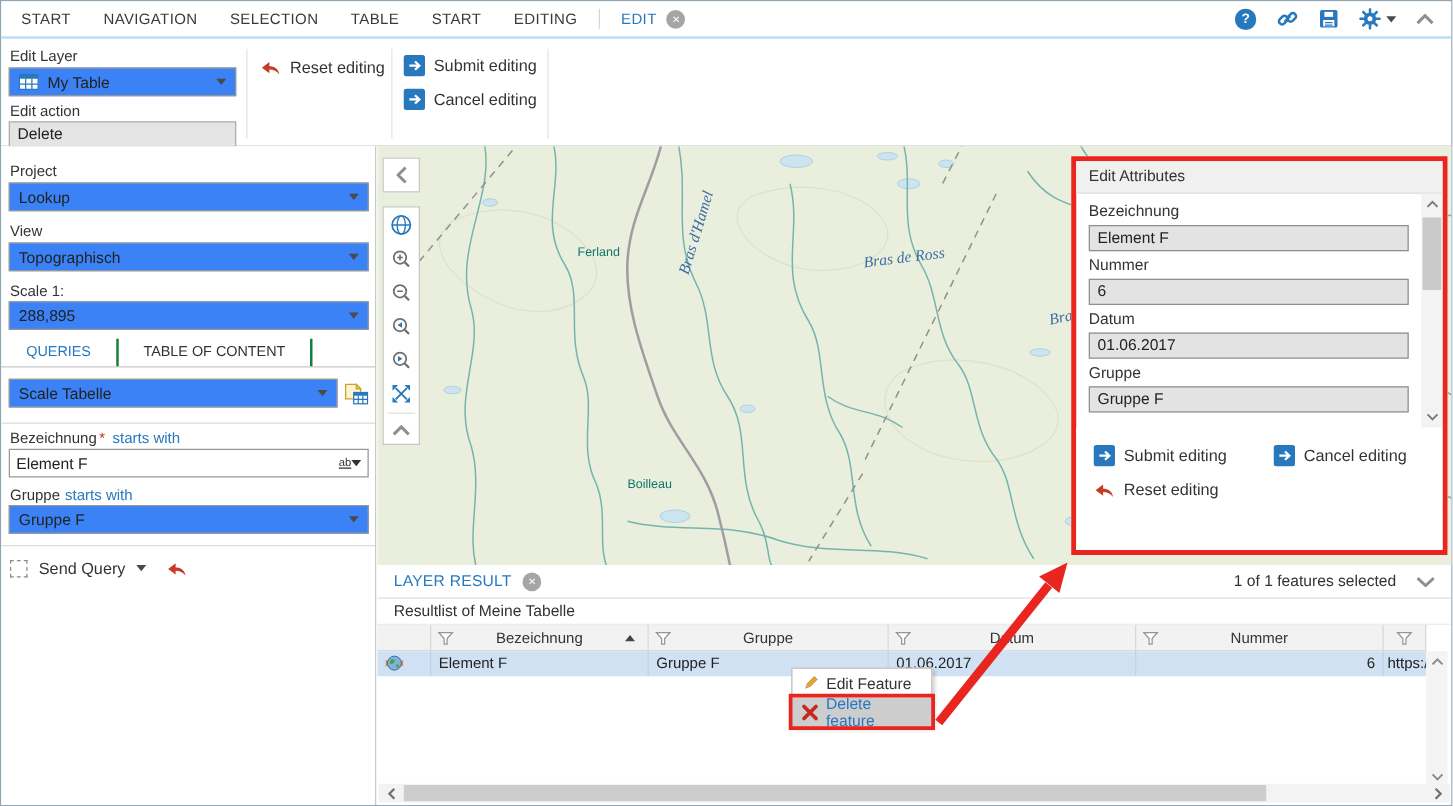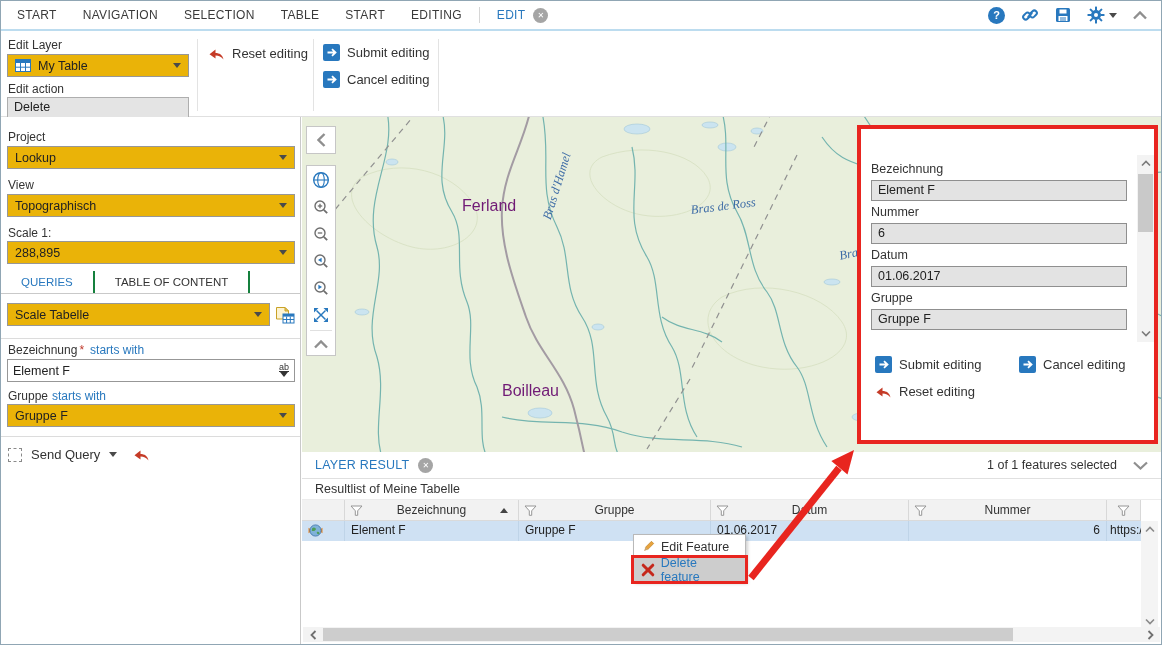--- a/index.html
+++ b/index.html
@@ -18,21 +18,21 @@
   .tb-icons{margin-left:auto;display:flex;align-items:center;gap:16px;padding-right:14px}
   .help-circ{width:17px;height:17px;border-radius:50%;background:#2878be;color:#fff;font-weight:bold;
              font-size:11px;display:flex;align-items:center;justify-content:center}
   .gear-wrap{display:flex;align-items:center;gap:4px}
   .caret{width:0;height:0;border-left:4px solid transparent;border-right:4px solid transparent;
          border-top:5px solid #4a4a4a;display:inline-block}
 
   
   .ribbon{position:absolute;top:32px;left:0;right:0;height:84px;background:#fff;border-bottom:1px solid #e0e0e0}
   .rb-label{position:absolute;font-size:12px;color:#333}
-  .dd{border:1px solid #979797;background:#eab308;height:23px;display:flex;align-items:center;
+  .dd{border:1px solid #979797;background:#3b82f6;height:23px;display:flex;align-items:center;
       padding:0 7px;gap:7px;font-size:12.5px;color:#222}
   .dd .caret{margin-left:auto;border-top-width:5px}
   .ribbon .dd{position:absolute;left:6px;width:182px}
   .field{position:absolute;left:6px;width:182px;border:1px solid #aeaeae;background:#e4e4e4;height:21px;
          line-height:19px;padding:0 6px;font-size:12.5px;color:#222}
   .vsep{position:absolute;top:6px;height:72px;width:1px;background:#e3e3e3}
   .act{display:flex;align-items:center;gap:7px;font-size:13px;color:#333;white-space:nowrap}
   .bluebox{width:17px;height:17px;border-radius:2px;background:#2878be;flex:none;display:flex;
            align-items:center;justify-content:center}
 
@@ -43,29 +43,29 @@
   .sb-tabs{position:absolute;top:154px;left:0;right:0;height:23px;border-bottom:1px solid #c9c9c9;
            display:flex;font-size:11.5px}
   .sb-tab{padding:0 20px;line-height:22px;border-right:2px solid #15803d;color:#333}
   .sb-tab.active{color:#2878be}
   .sb-sep{position:absolute;left:0;right:0;height:1px;background:#dcdcdc}
   .flabel{position:absolute;left:7px;font-size:12px;white-space:nowrap}
   .flabel .req{color:#c0392b;margin:0 2px}
   .flabel .op{color:#2878be;margin-left:4px}
   .tinput{position:absolute;left:6px;width:288px;height:23px;border:1px solid #979797;background:#fff;
           display:flex;align-items:center;padding:0 5px;font-size:12.5px;color:#222}
-  .ab-icon{margin-left:auto;display:flex;flex-direction:column;align-items:center;line-height:7px}
+  .ab-icon{margin-left:auto;display:flex;flex-direction:row;align-items:center;line-height:7px}
   .ab-icon .ab{font-size:9px;color:#333;border-bottom:1px solid #333}
   .sendrow{position:absolute;left:7px;display:flex;align-items:center;gap:9px;font-size:13px;color:#333}
   .dashsq{width:14px;height:14px;border:1px dashed #8a8a8a;background:#fff;flex:none}
 
   
   .map{position:absolute;left:301px;top:116px;width:861px;height:335px;background:#e9efdc;overflow:hidden}
   .map svg.base{position:absolute;left:0;top:0}
-  .map-label{position:absolute;font-size:16px;color:#701a75;white-space:nowrap}
+  .map-label{position:absolute;font-size:10px;color:#0f766e;white-space:nowrap}
   .river{position:absolute;font-family:"Liberation Serif",serif;font-style:italic;font-size:12.5px;
          color:#3e6ca6;white-space:nowrap;transform-origin:0 0}
   .mt-collapse{position:absolute;left:4px;top:9px;width:30px;height:28px;background:#fff;
                border:1px solid #c6c6c6;display:flex;align-items:center;justify-content:center;z-index:10}
   .mt-stack{position:absolute;left:4px;top:48px;width:30px;background:#fff;border:1px solid #c6c6c6;z-index:10}
   .mt-btn{width:28px;height:27px;display:flex;align-items:center;justify-content:center}
   .mt-div{height:1px;background:#e0e0e0;margin:2px 3px}
 
   
   .edit-attr{position:absolute;left:856px;top:124px;width:301px;height:319px;border:4px solid #e8251f;
@@ -398,20 +398,21 @@
       <div class="mt-div"></div>
       <div class="mt-btn" style="height:22px">
         <svg width="14" height="9">
             <polyline points="1,7.5 7,1.5 13,7.5" fill="none" stroke="#8f8f8f" stroke-width="2.4"></polyline>
           </svg>
       </div>
     </div>
   </div>
 
   <div class="edit-attr">
+    <div class="ea-header">Edit Attributes</div>
     <div class="ea-body">
       <div class="ea-flabel">Bezeichnung</div>
       <div class="ea-input">Element F</div>
       <div class="ea-flabel">Nummer</div>
       <div class="ea-input">6</div>
       <div class="ea-flabel">Datum</div>
       <div class="ea-input">01.06.2017</div>
       <div class="ea-flabel">Gruppe</div>
       <div class="ea-input">Gruppe F</div>
     </div>

